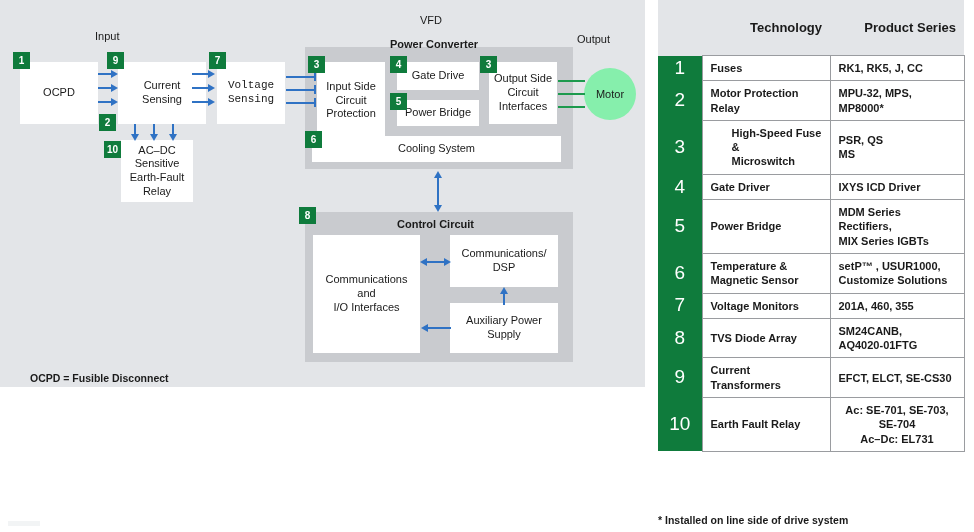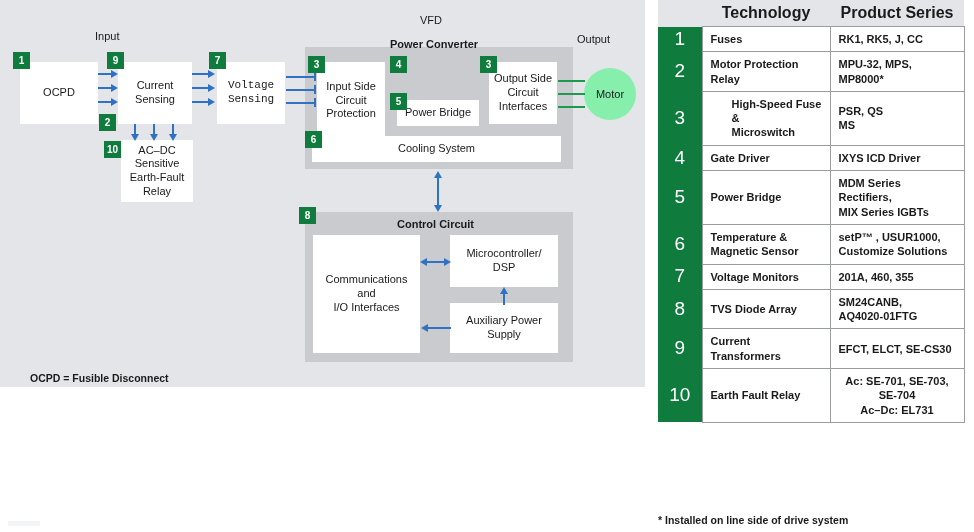--- a/index.html
+++ b/index.html
@@ -166,25 +166,25 @@
     position: absolute;
     left: 658px;
     top: 0;
     width: 306px;
     border-collapse: collapse;
     table-layout: fixed;
     font-size: 11px;
   }
   #tech-table th {
     background: #e3e5e8;
-    font-size: 16px;
+    font-size: 13px;
     font-weight: bold;
     color: #1a1a1a;
-    text-align: center;
-    padding: 4px 8px;
+    text-align: right;
+    padding: 20px 8px;
     border: none;
     height: 14px;
     box-sizing: border-box;
   }
   #tech-table th.num-head { width: 44px; background: #e3e5e8; }
   #tech-table th.tech-head { width: 128px; }
   #tech-table th.prod-head { width: 134px; }
 
   #tech-table td {
     border: 1px solid #9a9ca0;
@@ -232,49 +232,50 @@
   <div class="lbl" style="left:577px; top:33px;">Output</div>
 
   <div class="grp" style="left:305px; top:47px; width:268px; height:122px;"></div>
   <div class="lbl bold" style="left:390px; top:38px;">Power Converter</div>
 
   <div class="grp" style="left:305px; top:212px; width:268px; height:150px;"></div>
   <div class="lbl bold" style="left:397px; top:218px;">Control Circuit</div>
 
   <div class="blk" style="left:20px; top:62px; width:78px; height:62px;">OCPD</div>
 
-  <div class="blk" style="left:118px; top:62px; width:74px; height:62px; white-space:pre-line;">Current
+  <div class="blk" style="left:118px; top:62px; width:88px; height:62px; white-space:pre-line;">Current
 Sensing</div>
 
   <div class="blk" style="left:217px; top:62px; width:68px; height:62px; white-space:pre-line;font-family:Liberation Mono, monospace;">Voltage
 Sensing</div>
 
   <div class="blk" style="left:121px; top:140px; width:72px; height:62px; white-space:pre-line;">AC–DC
 Sensitive
 Earth-Fault
 Relay</div>
 
   <div class="blk" style="left:317px; top:62px; width:68px; height:77px; white-space:pre-line;">Input Side
 Circuit
 Protection</div>
 
+  <div class="blk" style="left:397px; top:62px; width:82px; height:28px;">Gate Drive</div>
 
   <div class="blk" style="left:397px; top:100px; width:82px; height:26px;">Power Bridge</div>
 
   <div class="blk" style="left:489px; top:62px; width:68px; height:62px; white-space:pre-line;">Output Side
 Circuit
 Interfaces</div>
 
   <div class="blk" style="left:313px; top:235px; width:107px; height:118px; white-space:pre-line;">Communications
 and
 I/O Interfaces</div>
 
   <div class="blk" style="left:312px; top:136px; width:249px; height:26px;">Cooling System</div>
 
-  <div class="blk" style="left:450px; top:235px; width:108px; height:52px; white-space:pre-line;">Microcontroller/
+  <div class="blk" style="left:450px; top:235px; width:108px; height:52px; white-space:pre-line;">Communications/
 DSP</div>
 
   <div class="blk" style="left:450px; top:303px; width:108px; height:50px; white-space:pre-line;">Auxiliary Power
 Supply</div>
 
   <div id="motor" style="left:584px; top:68px; width:52px; height:52px;">Motor</div>
 
   <div class="hline" style="left:98px; top:73px; width:15px;"></div>
   <div class="arrow-r" style="left:111px; top:70px;"></div>
   <div class="hline" style="left:98px; top:87px; width:15px;"></div>

